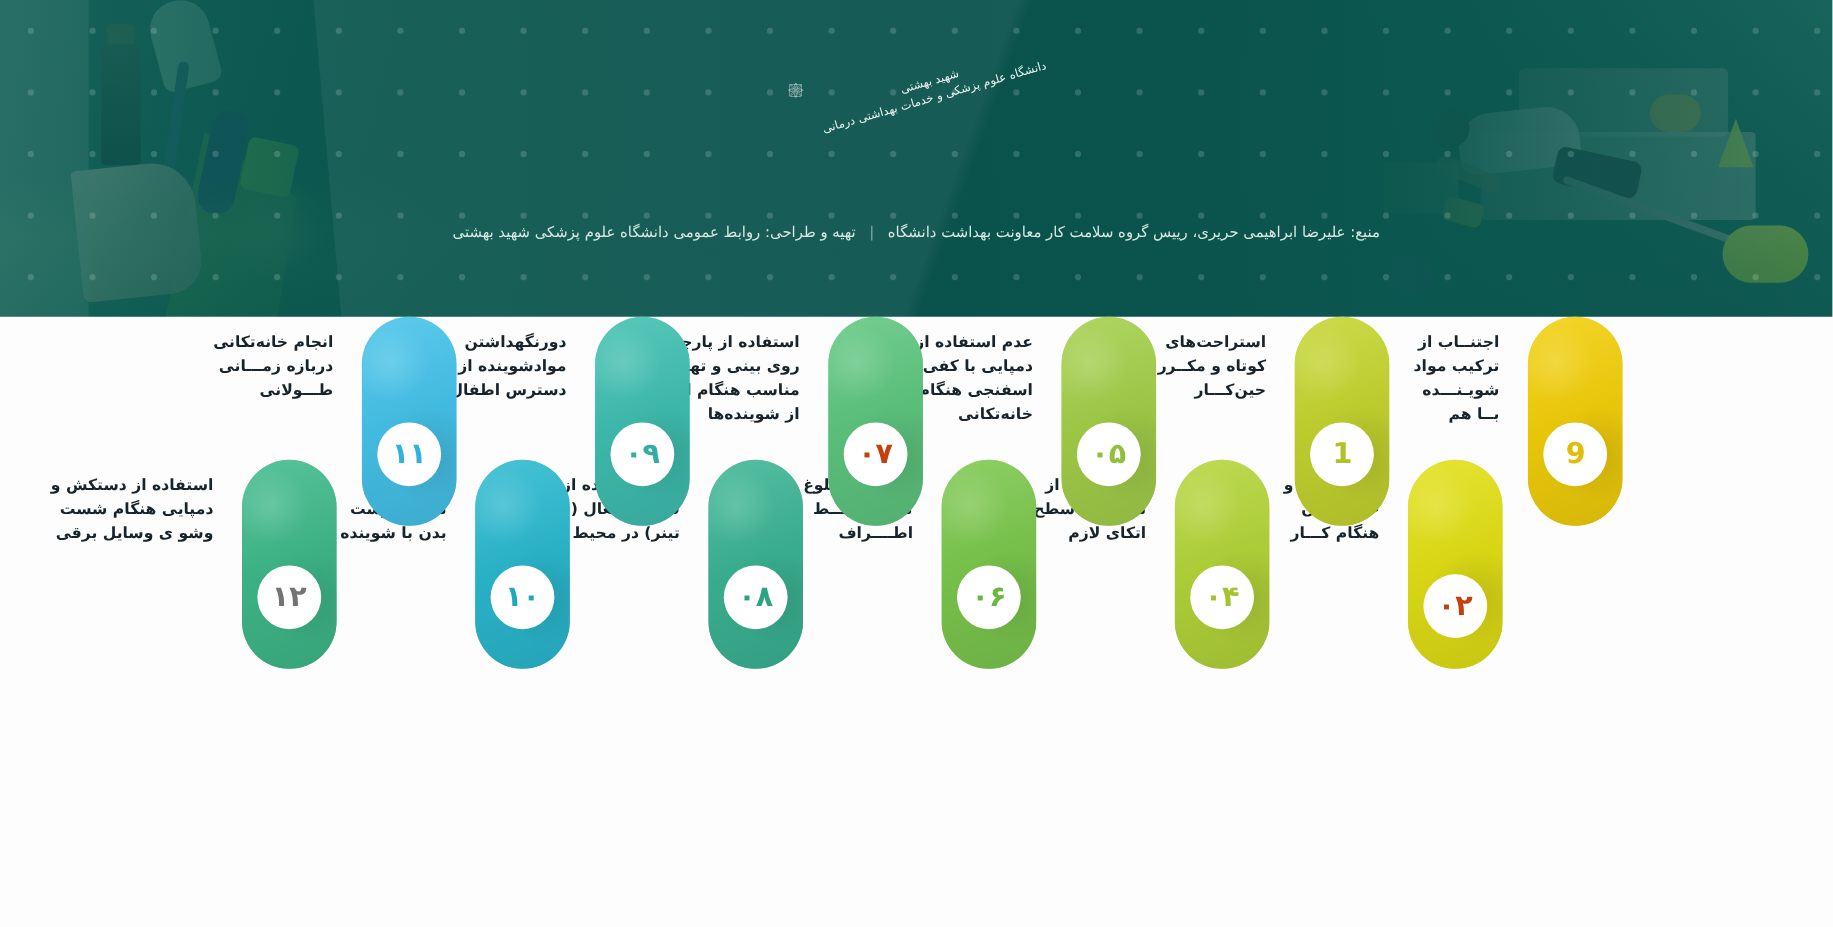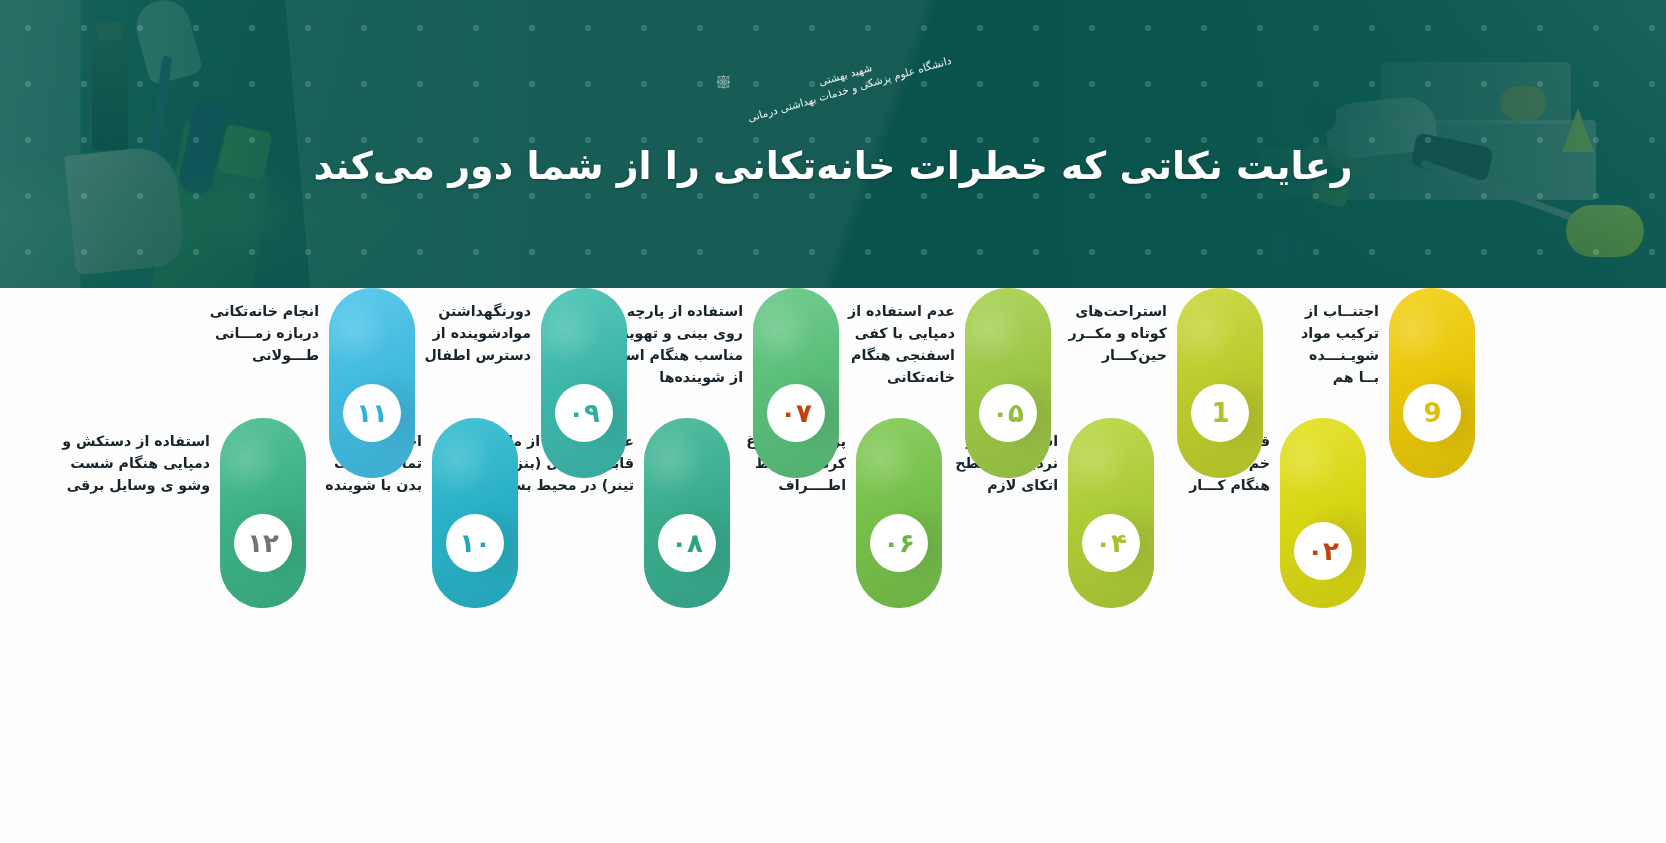--- a/index.html
+++ b/index.html
@@ -114,21 +114,21 @@
   .pill-tint{position:absolute;inset:0;mix-blend-mode:normal;opacity:.78;}
   .num-badge{
     position:absolute;left:50%;transform:translateX(-50%);
     width:58px;height:58px;border-radius:50%;background:#ffffff;
     display:flex;align-items:center;justify-content:center;
     font-size:26px;font-weight:bold;letter-spacing:-1px;
     box-shadow:0 0 0 0 rgba(0,0,0,0);
     z-index:3;
   }
   .card-text{
-    position:absolute;right:96px;top:16px;width:160px;
+    position:absolute;right:112px;top:16px;width:160px;
     direction:rtl;text-align:right;color:#17242b;
     font-size:14.2px;line-height:1.56;font-weight:600;
     white-space:pre-line;
   }
 </style>
 </head>
 <body>
 
 <div id="stage">
 
@@ -187,21 +187,25 @@
           <g>
             <path d="M50 22 C59 31 59 41 50 48 C41 41 41 31 50 22Z" opacity=".75"></path>
             <path d="M50 78 C59 69 59 59 50 52 C41 59 41 69 50 78Z" opacity=".75"></path>
             <path d="M22 50 C31 59 41 59 48 50 C41 41 31 41 22 50Z" opacity=".75"></path>
             <path d="M78 50 C69 59 59 59 52 50 C59 41 69 41 78 50Z" opacity=".75"></path>
           </g>
         </g>
       </svg>
     </div>
 
-    <div class="title">رعایت نکاتی که خطرات خانه‌تکانی را از شما دور می‌کند</div>
+    <div class="subtitle">
+      <span>منبع: علیرضا ابراهیمی حریری، رییس گروه سلامت کار معاونت بهداشت دانشگاه</span>
+      <span class="sub-sep">|</span>
+      <span>تهیه و طراحی: روابط عمومی دانشگاه علوم پزشکی شهید بهشتی</span>
+    </div>
   </div>
 
   <div class="board" id="board">
       <div class="card" style="left: 1389px; top: 0px;">
         <div class="pill" style="top: 0px; background: rgb(242, 207, 11);">
           <div class="pill-img" style="background: radial-gradient(50px at 30% 22%, rgba(255, 255, 255, 0.38), rgba(255, 255, 255, 0) 70%), radial-gradient(60px at 72% 66%, rgba(0, 0, 0, 0.22), rgba(0, 0, 0, 0) 72%), linear-gradient(160deg, rgba(255, 255, 255, 0.3) 0%, rgba(0, 0, 0, 0.1) 48%, rgba(0, 0, 0, 0.26) 100%);"></div>
           <div class="pill-tint" style="background: rgb(242, 207, 11); opacity: 0.55;"></div>
         </div>
         <div class="num-badge" style="top: 96px; color: rgb(224, 189, 6);">
           <span>9</span>

